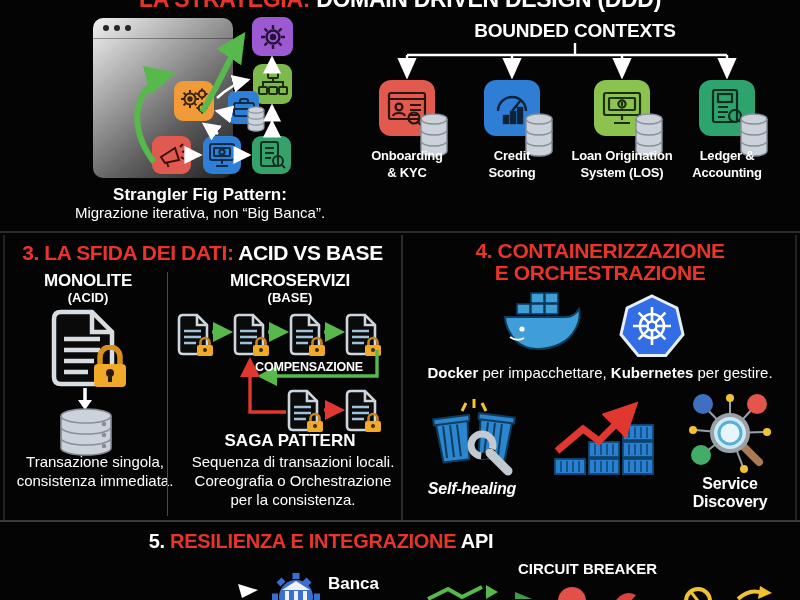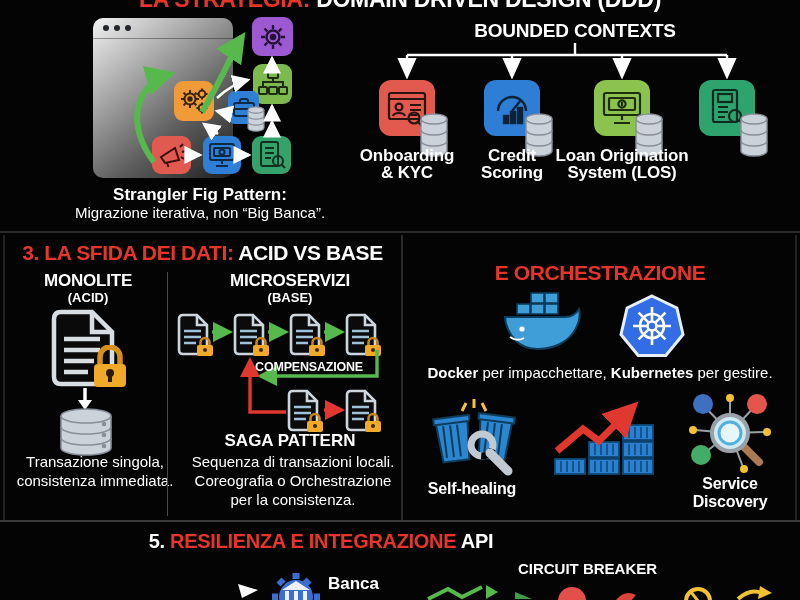--- a/index.html
+++ b/index.html
@@ -7,21 +7,21 @@
          font-family:"Liberation Sans",sans-serif;color:#fff;}
   .abs{position:absolute;}
   .ctr{text-align:center;}
   .bold{font-weight:700;}
   .red{color:#e8352b;}
   .white{color:#ffffff;}
   .hline{position:absolute;height:2px;background:#2b2b2b;}
   .vline{position:absolute;width:2px;background:#2b2b2b;}
   .tile{position:absolute;border-radius:9px;display:flex;align-items:center;justify-content:center;}
   .tile-lg{position:absolute;border-radius:12px;display:flex;align-items:center;justify-content:center;}
-  .svc-label{position:absolute;font-weight:700;font-size:17px;line-height:17px;text-align:center;letter-spacing:-0.2px;}
+  .svc-label{position:absolute;font-weight:700;font-size:13px;line-height:17px;text-align:center;letter-spacing:-0.2px;}
   .big-title{font-weight:700;font-size:21px;letter-spacing:-0.4px;white-space:nowrap;}
   .col-head{font-weight:700;font-size:17px;letter-spacing:-0.2px;}
   .col-sub{font-weight:700;font-size:13px;}
   .body-txt{font-size:15px;line-height:17px;margin-left:8px;}
   .browser{position:absolute;left:93px;top:18px;width:140px;height:160px;border-radius:10px;
            background:linear-gradient(140deg,#f2f2f2 0%,#b9b9b9 25%,#5d5d5d 65%,#1f1f1f 100%);}
   .browser-bar{position:absolute;left:0;top:0;width:100%;height:20px;border-bottom:1px solid rgba(0,0,0,.35);}
   .dot{position:absolute;top:7px;width:6px;height:6px;border-radius:50%;background:#23272b;}
 </style>
 </head>
@@ -253,20 +253,24 @@
     <div>&amp; KYC</div>
   </div>
   <div class="svc-label" style="left:457px;top:147px;width:110px;">
     <div>Credit</div>
     <div>Scoring</div>
   </div>
   <div class="svc-label" style="left:552px;top:147px;width:140px;">
     <div>Loan Origination</div>
     <div>System (LOS)</div>
   </div>
+  <div class="svc-label" style="left:672px;top:147px;width:110px;">
+    <div>Ledger &amp;</div>
+    <div>Accounting</div>
+  </div>
 
 
   <div class="hline" style="left:0;top:231px;width:800px;"></div>
   <div class="vline" style="left:401px;top:235px;height:285px;"></div>
   <div class="hline" style="left:0;top:520px;width:800px;background:#3a3a3a;"></div>
   <div class="vline" style="left:3px;top:235px;height:285px;background:#222;"></div>
   <div class="vline" style="left:795px;top:235px;height:285px;background:#222;"></div>
 
   <div class="abs ctr big-title" style="left:5px;top:241px;width:395px;">
     <span class="red">3. LA SFIDA DEI DATI:</span><span class="white"> ACID VS BASE</span>
@@ -352,20 +356,21 @@
     <g stroke="#e0372e" stroke-width="3.4" fill="none">
       <path d="M114 104 H 78 V 54" marker-end="url(#mr2)"></path>
       <path d="M152 102 H 168" marker-end="url(#mr2)"></path>
     </g>
   </svg>
   <div class="abs ctr bold" style="left:250px;top:360px;width:118px;font-size:12.5px;letter-spacing:-0.2px;">COMPENSAZIONE</div>
 
   <div class="abs ctr bold" style="left:200px;top:431px;width:180px;font-size:17px;">SAGA PATTERN</div>
   <div class="abs ctr body-txt" style="left:176px;top:452px;width:218px;line-height:19px;">Sequenza di transazioni locali. Coreografia o Orchestrazione per la consistenza.</div>
 
+  <div class="abs ctr big-title red" style="left:405px;top:239px;width:390px;">4. CONTAINERIZZAZIONE</div>
   <div class="abs ctr big-title red" style="left:405px;top:261px;width:390px;">E ORCHESTRAZIONE</div>
 
   <svg class="abs" style="left:501px;top:291px;" width="82" height="68" viewBox="0 0 82 68">
     <g fill="#3f9ed8" stroke="#0d3d5c" stroke-width="1.6">
       <rect x="30" y="2" width="13" height="10"></rect>
         <rect x="44" y="2" width="13" height="10"></rect>
       <rect x="16" y="13" width="13" height="10"></rect>
         <rect x="30" y="13" width="13" height="10"></rect>
         <rect x="44" y="13" width="13" height="10"></rect>
     </g>
@@ -441,21 +446,21 @@
     <circle cx="15" cy="64" r="10" fill="#43ad68"></circle>
     <circle cx="44" cy="7" r="4" fill="#f2c230"></circle>
     <circle cx="7" cy="39" r="4" fill="#f2c230"></circle>
     <circle cx="81" cy="41" r="4" fill="#f2c230"></circle>
     <circle cx="58" cy="78" r="4" fill="#f2c230"></circle>
     <line x1="57" y1="55" x2="73" y2="71" stroke="#a97a54" stroke-width="8" stroke-linecap="round"></line>
     <circle cx="44" cy="42" r="18" fill="#cdeaf5" stroke="#9aa0a8" stroke-width="4"></circle>
     <circle cx="44" cy="42" r="11" fill="#e8f6fb" stroke="#54b0d8" stroke-width="3"></circle>
   </svg>
 
-  <div class="svc-label" style="left:412px;top:480px;width:120px;font-size:16px;">
+  <div class="svc-label" style="left:412px;top:480px;width:120px;font-size:16px;font-style:italic;">
     <div>Self-healing</div>
     <div></div>
   </div>
   <div class="svc-label" style="left:670px;top:475px;width:120px;font-size:16px;line-height:18px;">
     <div>Service</div>
     <div>Discovery</div>
   </div>
 
   <div class="abs ctr" style="left:0;top:530px;width:642px;font-size:20px;font-weight:700;letter-spacing:-0.3px;">
     <span class="white">5. </span><span class="red">RESILIENZA E INTEGRAZIONE</span><span class="white"> API</span>

